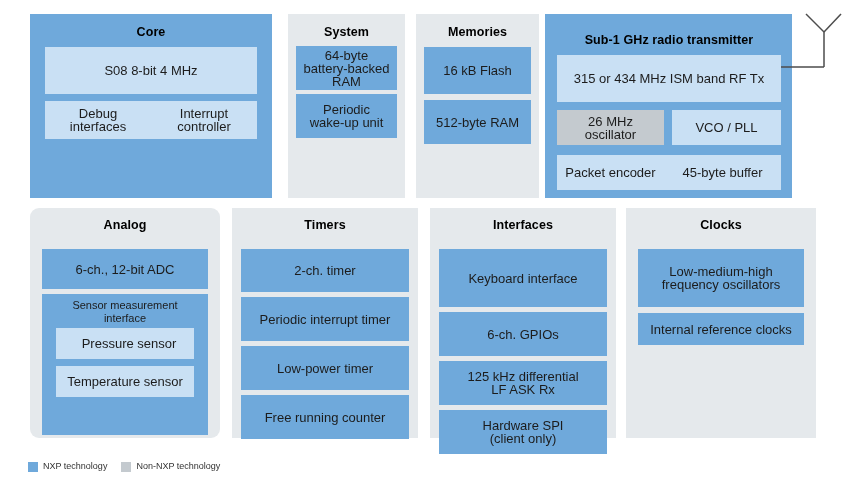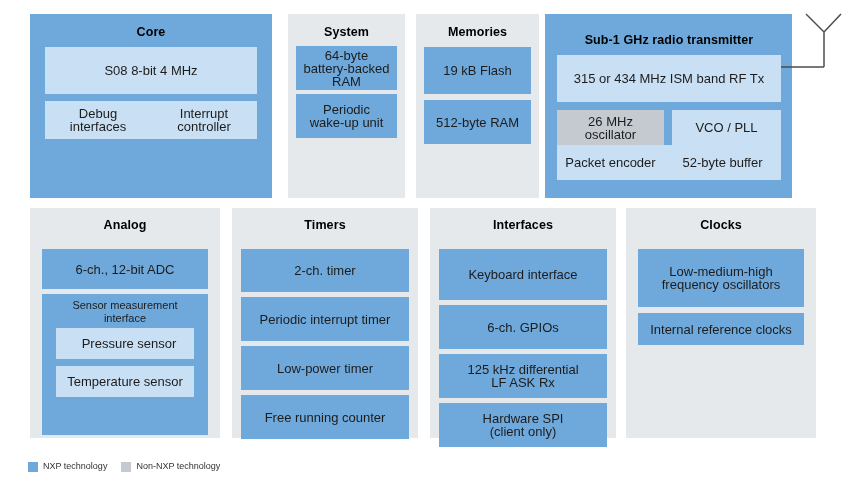--- a/index.html
+++ b/index.html
@@ -49,67 +49,67 @@
     <h2 class="hd">System</h2>
     <div class="cell bl" style="height:44px;margin-top:6px;">64-byte
 battery-backed
 RAM</div>
     <div class="cell bl" style="height:44px;margin-top:4px;">Periodic
 wake-up unit</div>
   </section>
 
   <section class="container c-gray" style="left:416px;top:14px;width:123px;height:184px;padding:0 8px;">
     <h2 class="hd">Memories</h2>
-    <div class="cell bl" style="height:47px;margin-top:7px;">19 kB Flash</div>
+    <div class="cell bl" style="height:47px;margin-top:7px;">16 kB Flash</div>
     <div class="cell bl" style="height:44px;margin-top:6px;">512-byte RAM</div>
   </section>
 
   <section class="container c-blue" style="left:545px;top:14px;width:247px;height:184px;padding:8px 11px 0 12px;">
     <h2 class="hd">Sub-1 GHz radio transmitter</h2>
     <div class="cell lt" style="height:47px;margin-top:7px;">315 or 434 MHz ISM band RF Tx</div>
     <div class="duo" style="margin-top:8px;gap:8px;">
       <div class="cell gy" style="height:35px;width:107px;">26 MHz
 oscillator</div>
       <div class="cell lt" style="height:35px;flex:1;">VCO / PLL</div>
     </div>
-    <div class="duo" style="gap:0;">
+    <div class="duo" style="margin-top:10px;gap:0;">
       <div class="cell lt" style="height:35px;width:107px;">Packet encoder</div>
-      <div class="cell lt" style="height:35px;flex:1;">52-byte buffer</div>
+      <div class="cell lt" style="height:35px;flex:1;">45-byte buffer</div>
     </div>
   </section>
 
   <svg class="antenna" width="80" height="68" viewBox="0 0 80 68">
     <line x1="11" y1="61" x2="54" y2="61"></line>
     <line x1="54" y1="61" x2="54" y2="26"></line>
     <line x1="54" y1="26" x2="36" y2="8"></line>
     <line x1="54" y1="26" x2="71" y2="8"></line>
   </svg>
 
-  <section class="container c-gray" style="left:30px;top:208px;width:190px;height:230px;padding:0 12px;">
+  <section class="container c-gray" style="left:30px;top:208px;width:190px;height:230px;padding:0 12px;border-radius:9px;">
     <h2 class="hd hd-b">Analog</h2>
     <div class="cell bl" style="height:40px;margin-top:16px;">6-ch., 12-bit ADC</div>
     <div class="sensor bl" style="height:141px;margin-top:5px;padding:5px 14px 0;">
       <div class="sensor-label">Sensor measurement
 interface</div>
       <div class="cell lt" style="height:31px;margin-top:3px;padding-left:8px;">Pressure sensor</div>
       <div class="cell lt" style="height:31px;margin-top:7px;">Temperature sensor</div>
     </div>
   </section>
 
   <section class="container c-gray" style="left:232px;top:208px;width:186px;height:230px;padding:0 9px;">
     <h2 class="hd hd-b">Timers</h2>
     <div class="cell bl" style="height:43px;margin-top:16px;">2-ch. timer</div>
     <div class="cell bl" style="height:44px;margin-top:5px;">Periodic interrupt timer</div>
     <div class="cell bl" style="height:44px;margin-top:5px;">Low-power timer</div>
     <div class="cell bl" style="height:44px;margin-top:5px;">Free running counter</div>
   </section>
 
   <section class="container c-gray" style="left:430px;top:208px;width:186px;height:230px;padding:0 9px;">
     <h2 class="hd hd-b">Interfaces</h2>
-    <div class="cell bl" style="height:51px;margin-top:16px;">Keyboard interface</div>
+    <div class="cell bl" style="height:58px;margin-top:16px;">Keyboard interface</div>
     <div class="cell bl" style="height:44px;margin-top:5px;">6-ch. GPIOs</div>
     <div class="cell bl" style="height:44px;margin-top:5px;">125 kHz differential
 LF ASK Rx</div>
     <div class="cell bl" style="height:44px;margin-top:5px;">Hardware SPI
 (client only)</div>
   </section>
 
   <section class="container c-gray" style="left:626px;top:208px;width:190px;height:230px;padding:0 12px;">
     <h2 class="hd hd-b">Clocks</h2>
     <div class="cell bl" style="height:58px;margin-top:16px;">Low-medium-high

